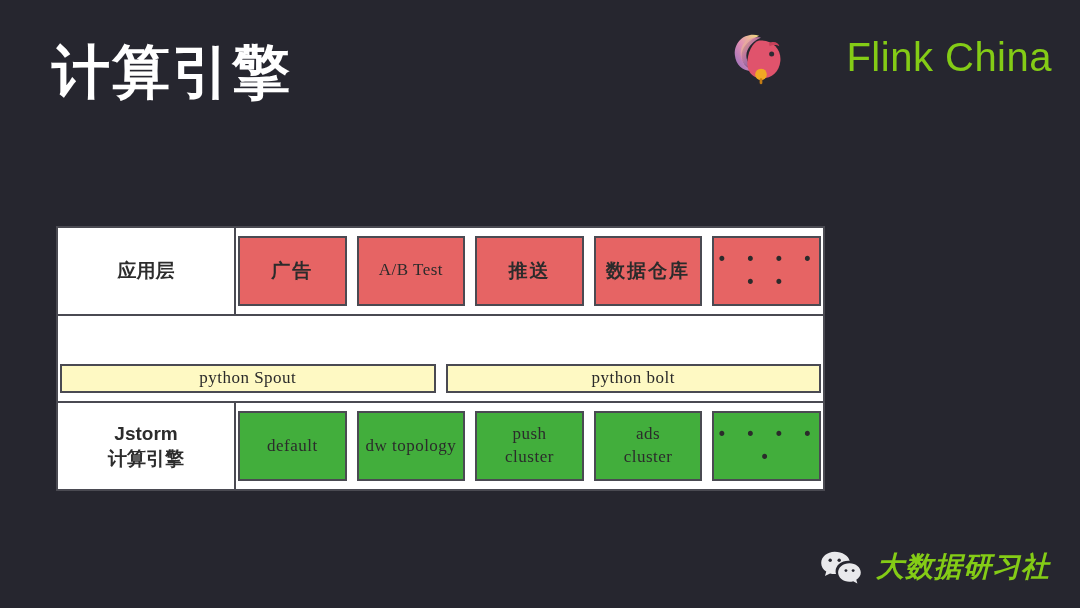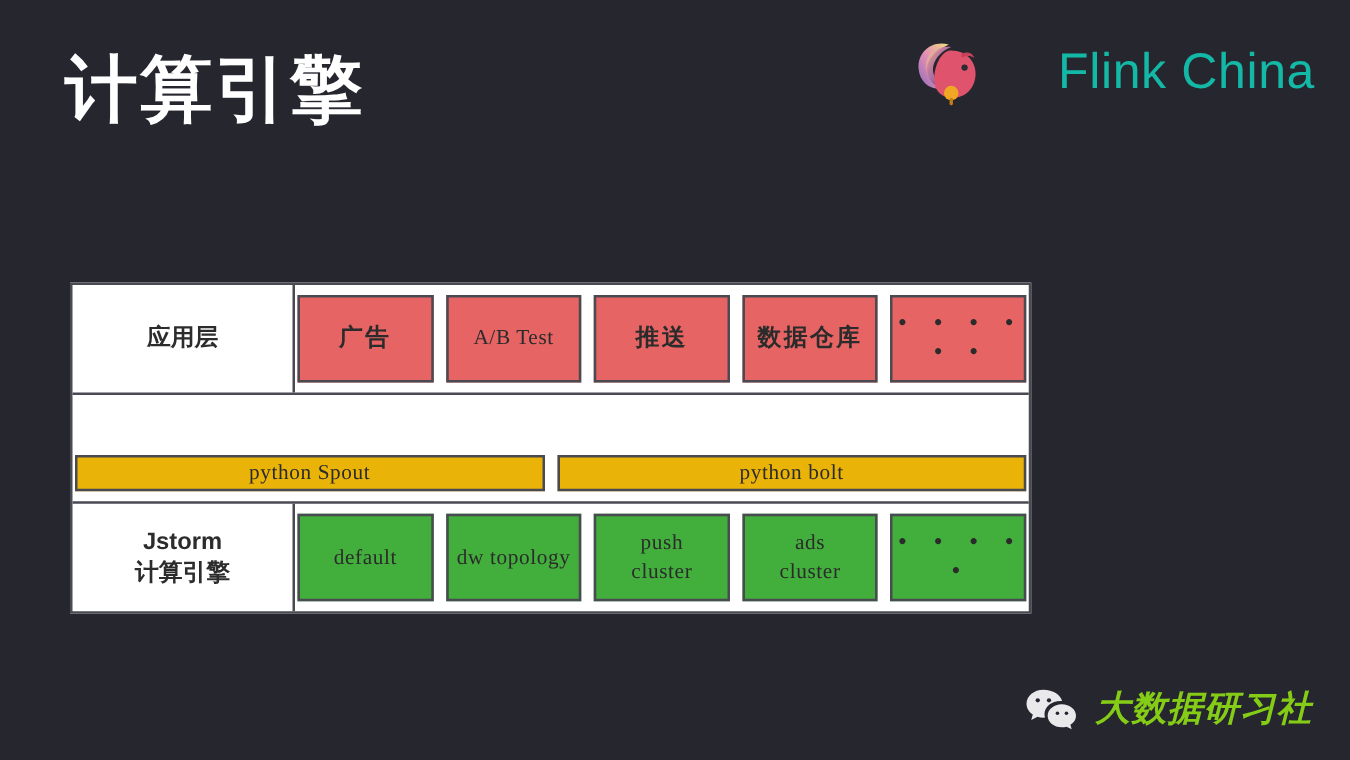--- a/index.html
+++ b/index.html
@@ -36,21 +36,21 @@
     align-items: center;
     gap: 14px;
   }
   #brand-logo .mark {
     width: 62px;
     height: 62px;
     flex: 0 0 auto;
   }
   #brand-logo .brand-text {
     font-size: 40px;
-    color: #14b8a6;
+    color: #84cc16;
     font-weight: 400;
     letter-spacing: 0.5px;
     white-space: nowrap;
     margin-left: 40px;
   }
 
   
   #layer-table {
     position: absolute;
     left: 56px;
@@ -119,21 +119,21 @@
     font-weight: bold;
     font-size: 19px;
     letter-spacing: 2px;
   }
   .cell-box.dots {
     font-family: "DejaVu Sans Mono", "Liberation Mono", monospace;
     letter-spacing: 4px;
   }
 
   .row-app .cell-box   { background: #e66464; }
-  .row-topo .cell-box  { background: #eab308; margin-top: 40px; }
+  .row-topo .cell-box  { background: #fef9c3; margin-top: 40px; }
   .row-jstorm .cell-box{ background: #42ae3c; }
 
   
   #footer-credit {
     position: absolute;
     right: 30px;
     bottom: 22px;
     display: flex;
     align-items: center;
     gap: 13px;

